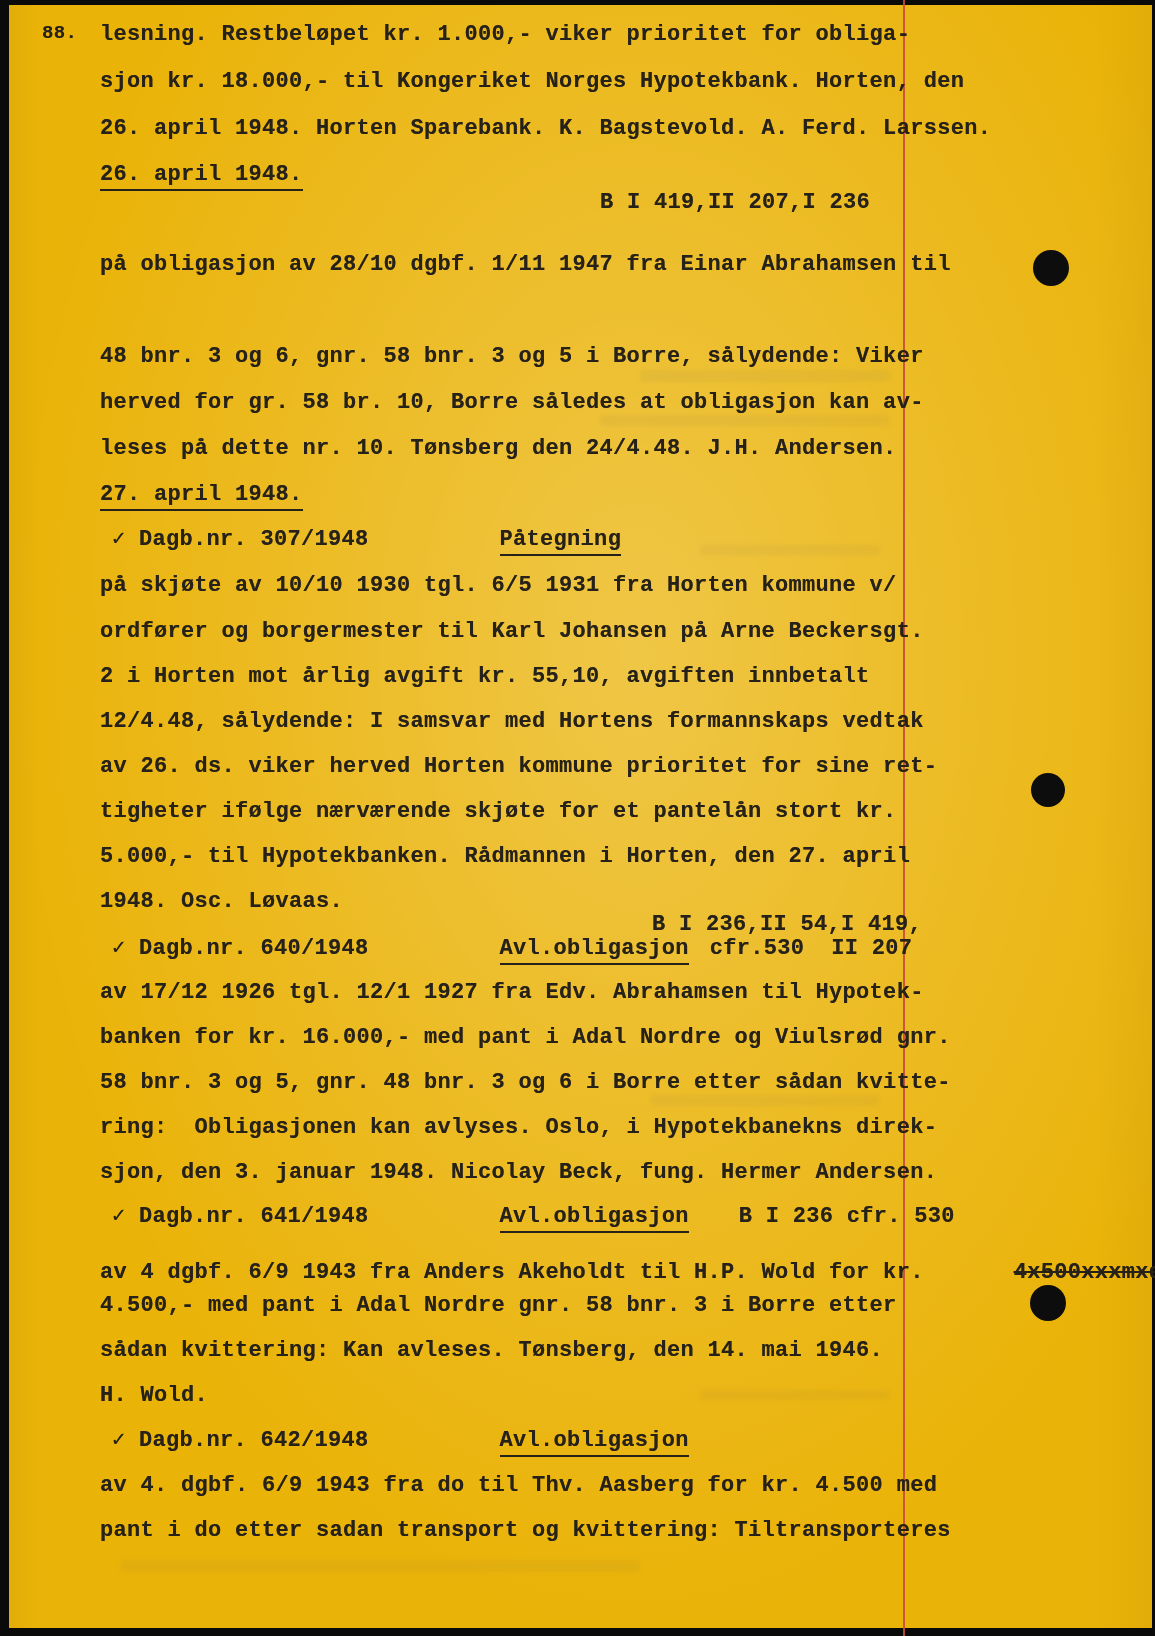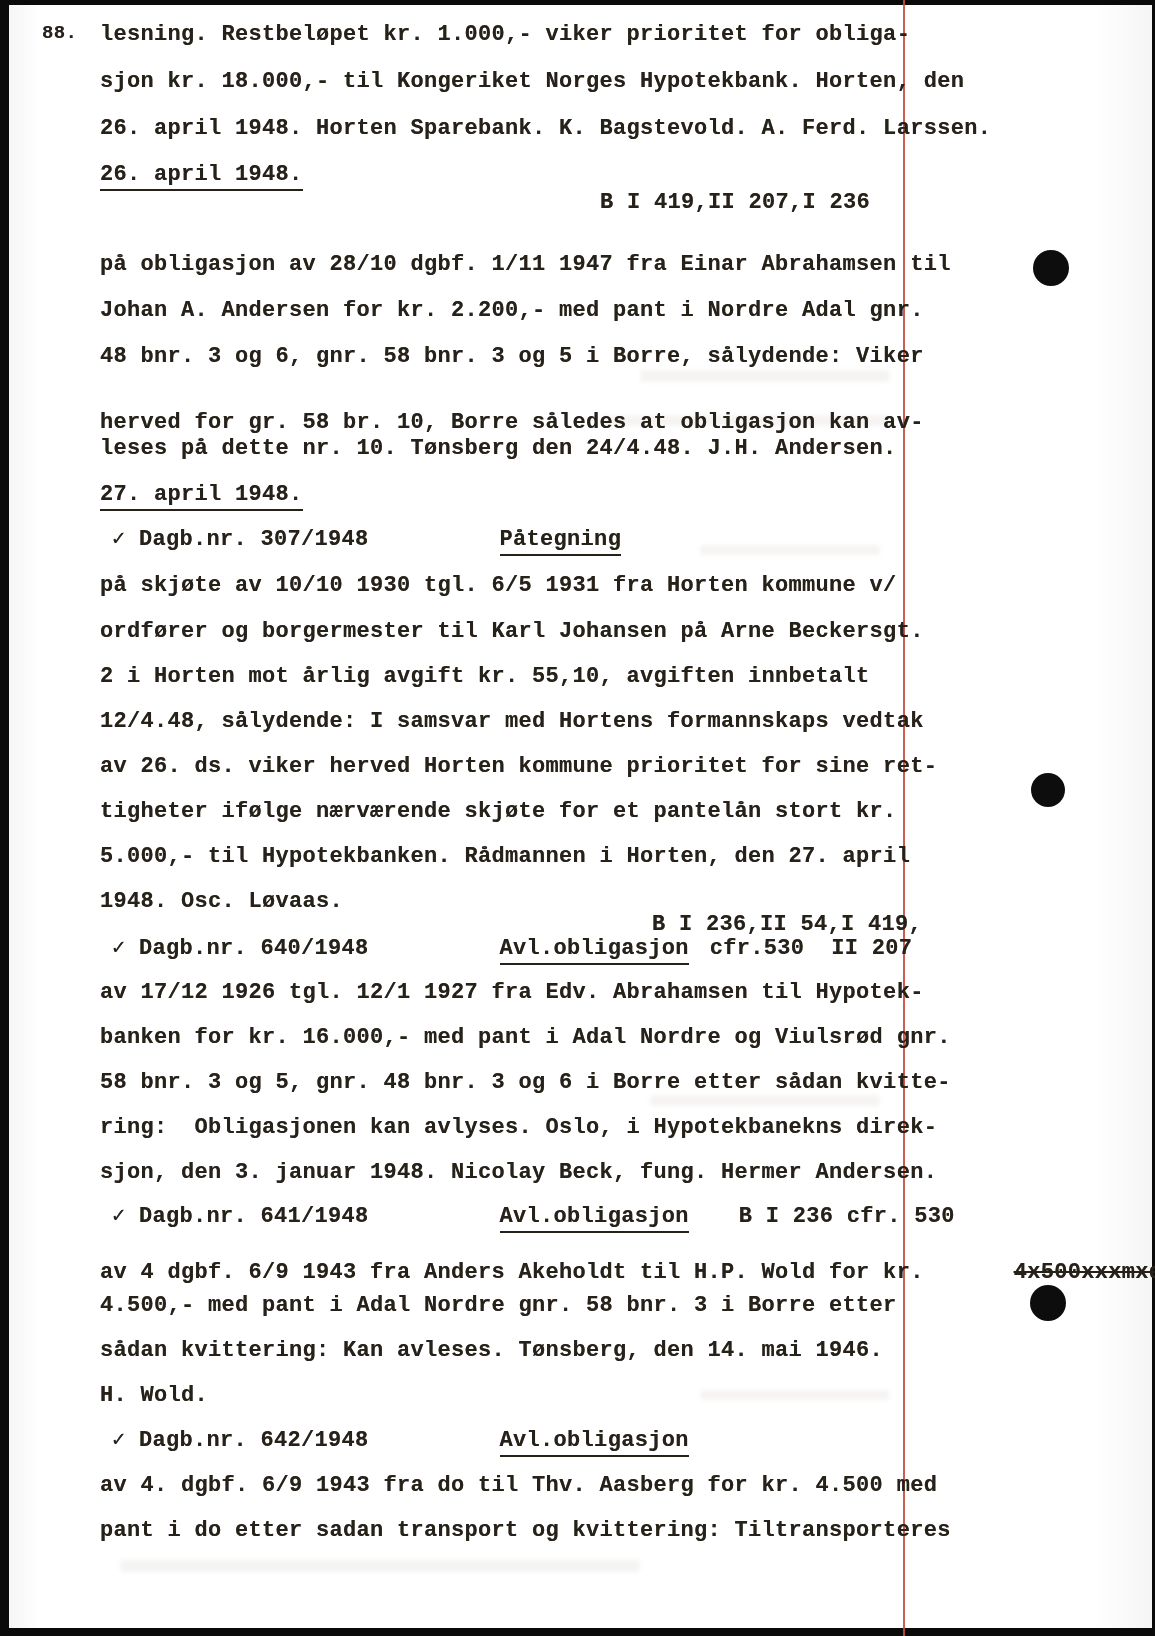--- a/index.html
+++ b/index.html
@@ -43,21 +43,21 @@
   .page-number{
     position:absolute;left:42px;top:22px;white-space:pre;
     font-size:19px;font-weight:700;letter-spacing:.3px;color:#262119;
     text-shadow:0 0 .5px rgba(38,33,25,.55);
   }
   .smudge{position:absolute;background:rgba(110,100,85,.07);filter:blur(2px);border-radius:4px;pointer-events:none;}
 </style>
 </head>
 <body>
 
-<div class="page" style="background: #ffffff;">
+<div class="page" style="background: #eab308;">
 
   <div class="edge edge-top"></div>
   <div class="edge edge-bottom"></div>
   <div class="edge edge-left"></div>
   <div class="edge edge-right"></div>
 
   <div class="margin-rule" style="background: rgb(200, 74, 62);"></div>
 
   <div class="hole hole1"></div>
   <div class="hole hole2"></div>
@@ -72,23 +72,22 @@
 
   <div class="page-number">88.</div>
 
   <div id="text-layer" style="color: rgb(38, 33, 25);">
       <div class="line" style="top: 22px; left: 100px;"><span class="seg">lesning. Restbeløpet kr. 1.000,- viker prioritet for obliga-</span></div>
       <div class="line" style="top: 69px; left: 100px;"><span class="seg">sjon kr. 18.000,- til Kongeriket Norges Hypotekbank. Horten, den</span></div>
       <div class="line" style="top: 116px; left: 100px;"><span class="seg">26. april 1948. Horten Sparebank. K. Bagstevold. A. Ferd. Larssen.</span></div>
       <div class="line" style="top: 162px; left: 100px;"><span class="seg u">26. april 1948.</span></div>
       <div class="line" style="top: 190px; left: 600px;"><span class="seg">B I 419,II 207,I 236</span></div>
       <div class="line" style="top: 252px; left: 100px;"><span class="seg">på obligasjon av 28/10 dgbf. 1/11 1947 fra Einar Abrahamsen til</span></div>
-      <div class="line" style="top: 298px; left: 100px;"><span class="seg">Johan A. Andersen for kr. 2.200,- med pant i Nordre Adal gnr.</span></div>
       <div class="line" style="top: 344px; left: 100px;"><span class="seg">48 bnr. 3 og 6, gnr. 58 bnr. 3 og 5 i Borre, sålydende: Viker</span></div>
-      <div class="line" style="top: 390px; left: 100px; margin-top: 20px;"><span class="seg">herved for gr. 58 br. 10, Borre således at obligasjon kan av-</span></div>
+      <div class="line" style="top: 390px; left: 100px;"><span class="seg">herved for gr. 58 br. 10, Borre således at obligasjon kan av-</span></div>
       <div class="line" style="top: 436px; left: 100px;"><span class="seg">leses på dette nr. 10. Tønsberg den 24/4.48. J.H. Andersen.</span></div>
       <div class="line" style="top: 482px; left: 100px; text-decoration: underline;"><span class="seg u">27. april 1948.</span></div>
       <div class="line" style="top: 527px; left: 112px;"><span class="seg">✓ </span><span class="seg">Dagb.nr. 307/1948</span><span class="seg u" style="margin-left: 131px;">Påtegning</span></div>
       <div class="line" style="top: 573px; left: 100px;"><span class="seg">på skjøte av 10/10 1930 tgl. 6/5 1931 fra Horten kommune v/</span></div>
       <div class="line" style="top: 619px; left: 100px;"><span class="seg">ordfører og borgermester til Karl Johansen på Arne Beckersgt.</span></div>
       <div class="line" style="top: 664px; left: 100px;"><span class="seg">2 i Horten mot årlig avgift kr. 55,10, avgiften innbetalt</span></div>
       <div class="line" style="top: 709px; left: 100px;"><span class="seg">12/4.48, sålydende: I samsvar med Hortens formannskaps vedtak</span></div>
       <div class="line" style="top: 754px; left: 100px;"><span class="seg">av 26. ds. viker herved Horten kommune prioritet for sine ret-</span></div>
       <div class="line" style="top: 799px; left: 100px;"><span class="seg">tigheter ifølge nærværende skjøte for et pantelån stort kr.</span></div>
       <div class="line" style="top: 844px; left: 100px;"><span class="seg">5.000,- til Hypotekbanken. Rådmannen i Horten, den 27. april</span></div>

